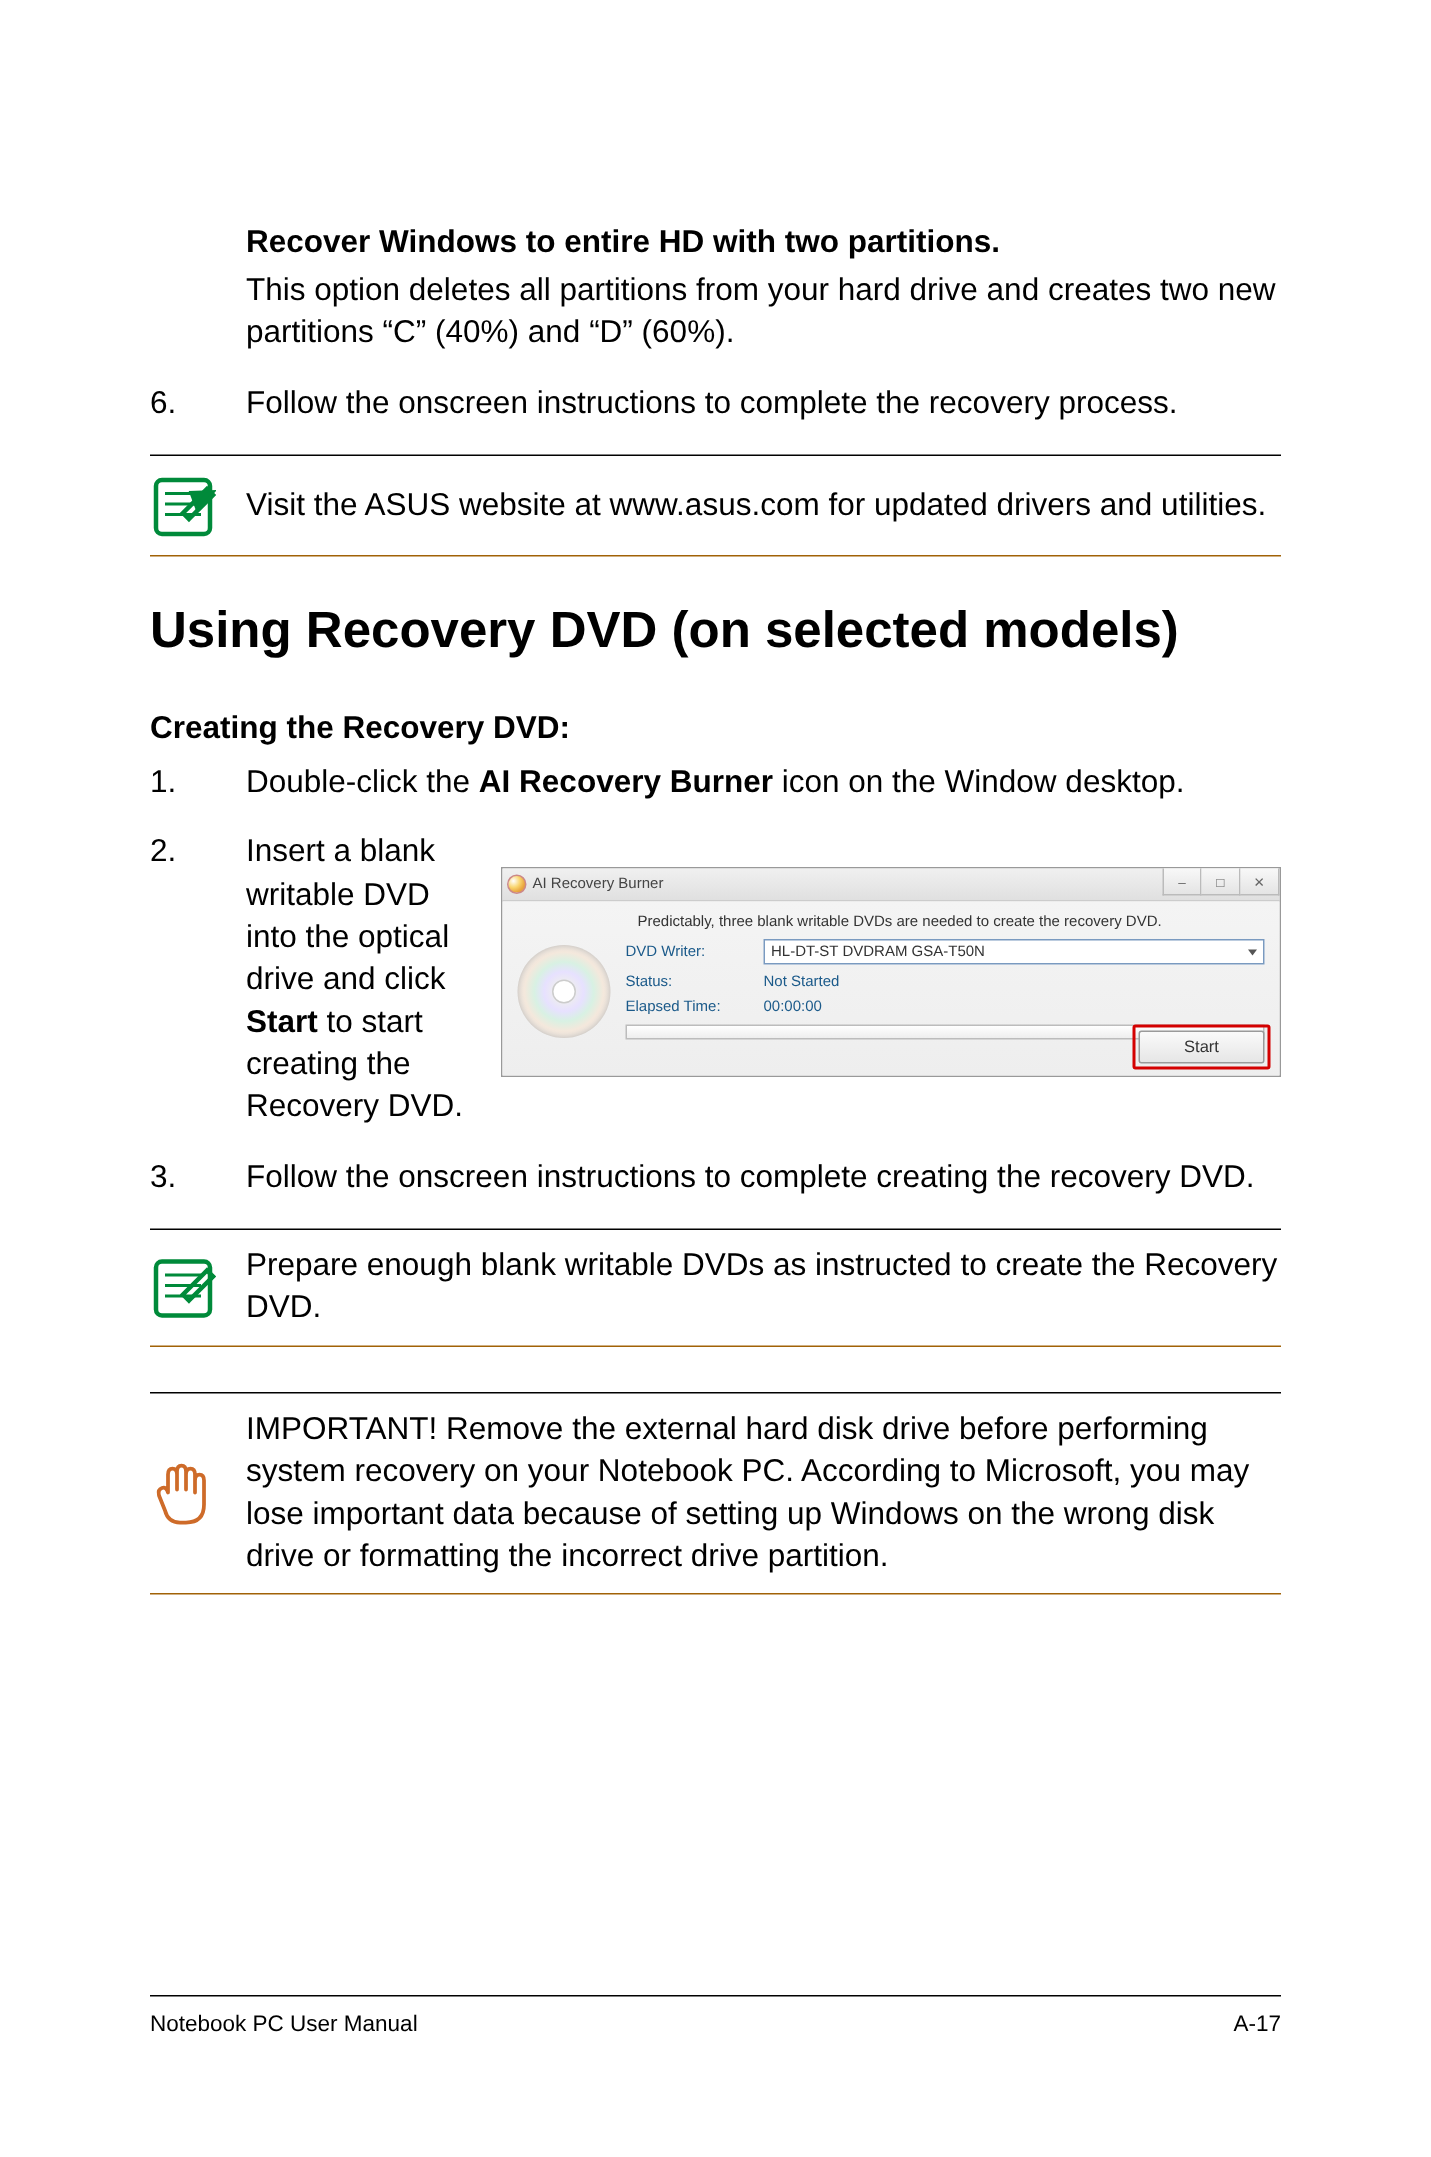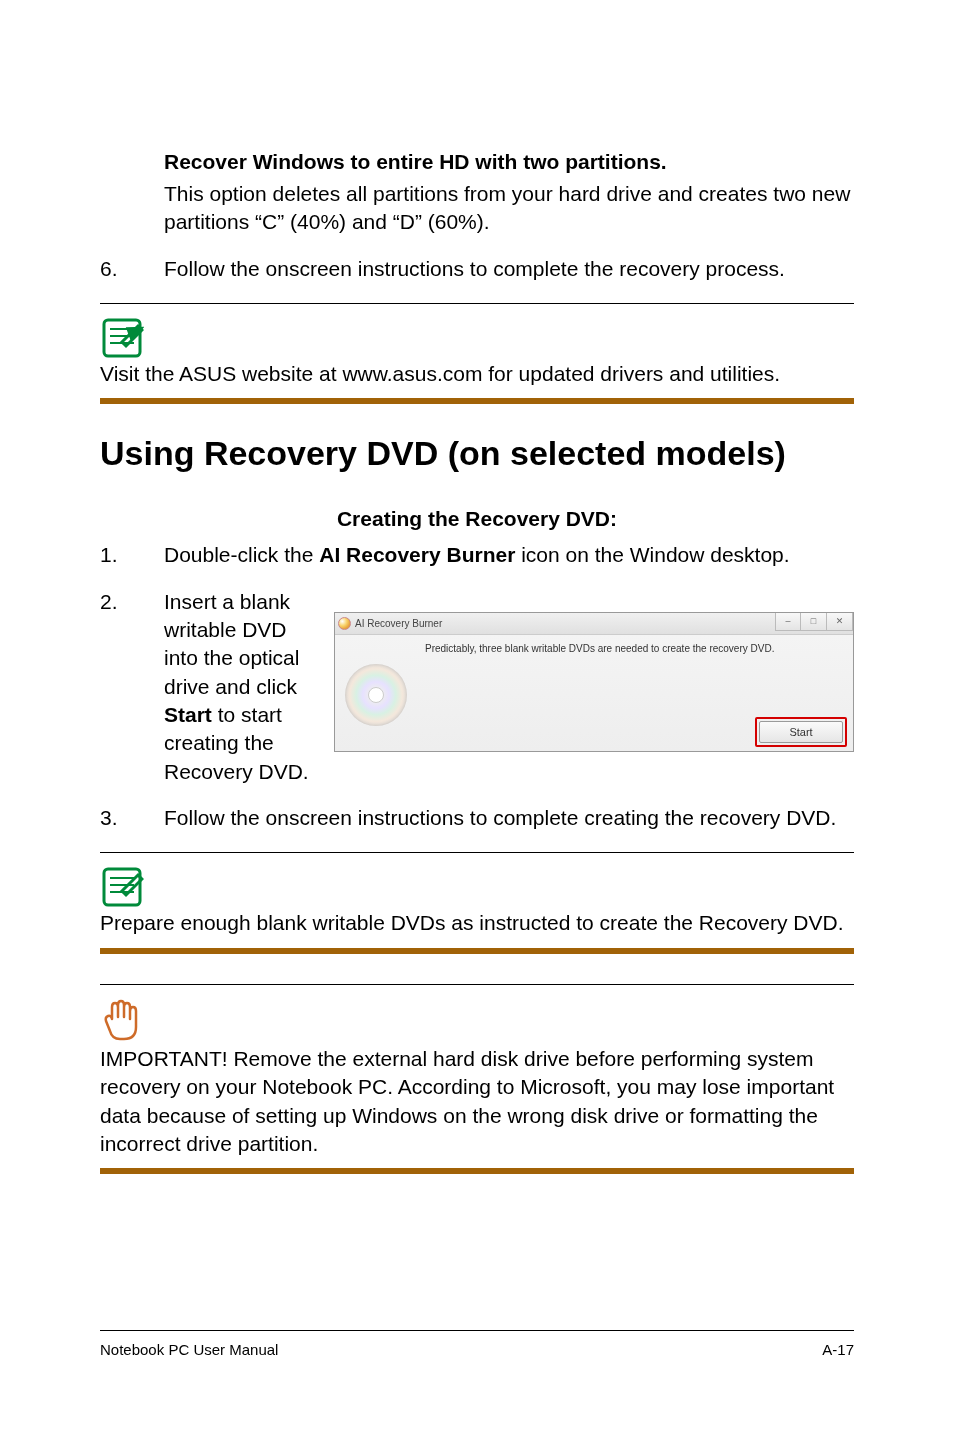--- a/index.html
+++ b/index.html
@@ -31,26 +31,25 @@
     line-height: 1.35;
     margin-bottom: 18px;
   }
   .num-item .num {
     width: 64px;
     flex-shrink: 0;
   }
   .num-item .content { flex: 1; }
   .note-box {
     border-top: 1px solid #000;
-    border-bottom: 6px solid #a16207;
+    border-bottom: 1px solid #a16207;
     margin: 20px 0 30px 0;
     padding: 10px 0;
     display: flex;
-    align-items: flex-start;
-    flex-direction: column;
+    align-items: center;
   }
   .note-icon-cell {
     width: 64px;
     flex-shrink: 0;
     display: flex;
     align-items: flex-start;
     justify-content: flex-start;
     padding-top: 2px;
   }
   .note-text {
@@ -60,21 +59,20 @@
   }
   .h2 {
     font-weight: bold;
     font-size: 34px;
     margin: 30px 0 34px 0;
   }
   .h3 {
     font-weight: bold;
     font-size: 21px;
     margin-bottom: 10px;
-    text-align: center;
   }
   .item2-wrap {
     display: flex;
     margin-bottom: 18px;
   }
   .item2-left {
     width: 64px;
     flex-shrink: 0;
     font-size: 21px;
     line-height: 1.35;
@@ -305,20 +303,35 @@
       <div class="win-controls">
         <div class="win-btn">–</div>
         <div class="win-btn">□</div>
         <div class="win-btn">✕</div>
       </div>
     </div>
     <div class="app-body">
       <div class="app-msg">Predictably, three blank writable DVDs are needed to create the recovery DVD.</div>
       <div class="app-content">
         <div class="dvd-disc"></div>
+        <div class="app-fields">
+          <div class="app-row">
+            <div class="app-label">DVD Writer:</div>
+            <div class="app-select">HL-DT-ST DVDRAM GSA-T50N</div>
+          </div>
+          <div class="app-row">
+            <div class="app-label">Status:</div>
+            <div class="app-value">Not Started</div>
+          </div>
+          <div class="app-row">
+            <div class="app-label">Elapsed Time:</div>
+            <div class="app-value">00:00:00</div>
+          </div>
+          <div class="app-progress"></div>
+        </div>
       </div>
       <div class="start-btn">Start</div>
       <div class="start-highlight"></div>
     </div>
   </div>
 </div>
 
 <div class="num-item">
   <div class="num">3.</div>
   <div class="content">Follow the onscreen instructions to complete creating the recovery DVD.</div>

